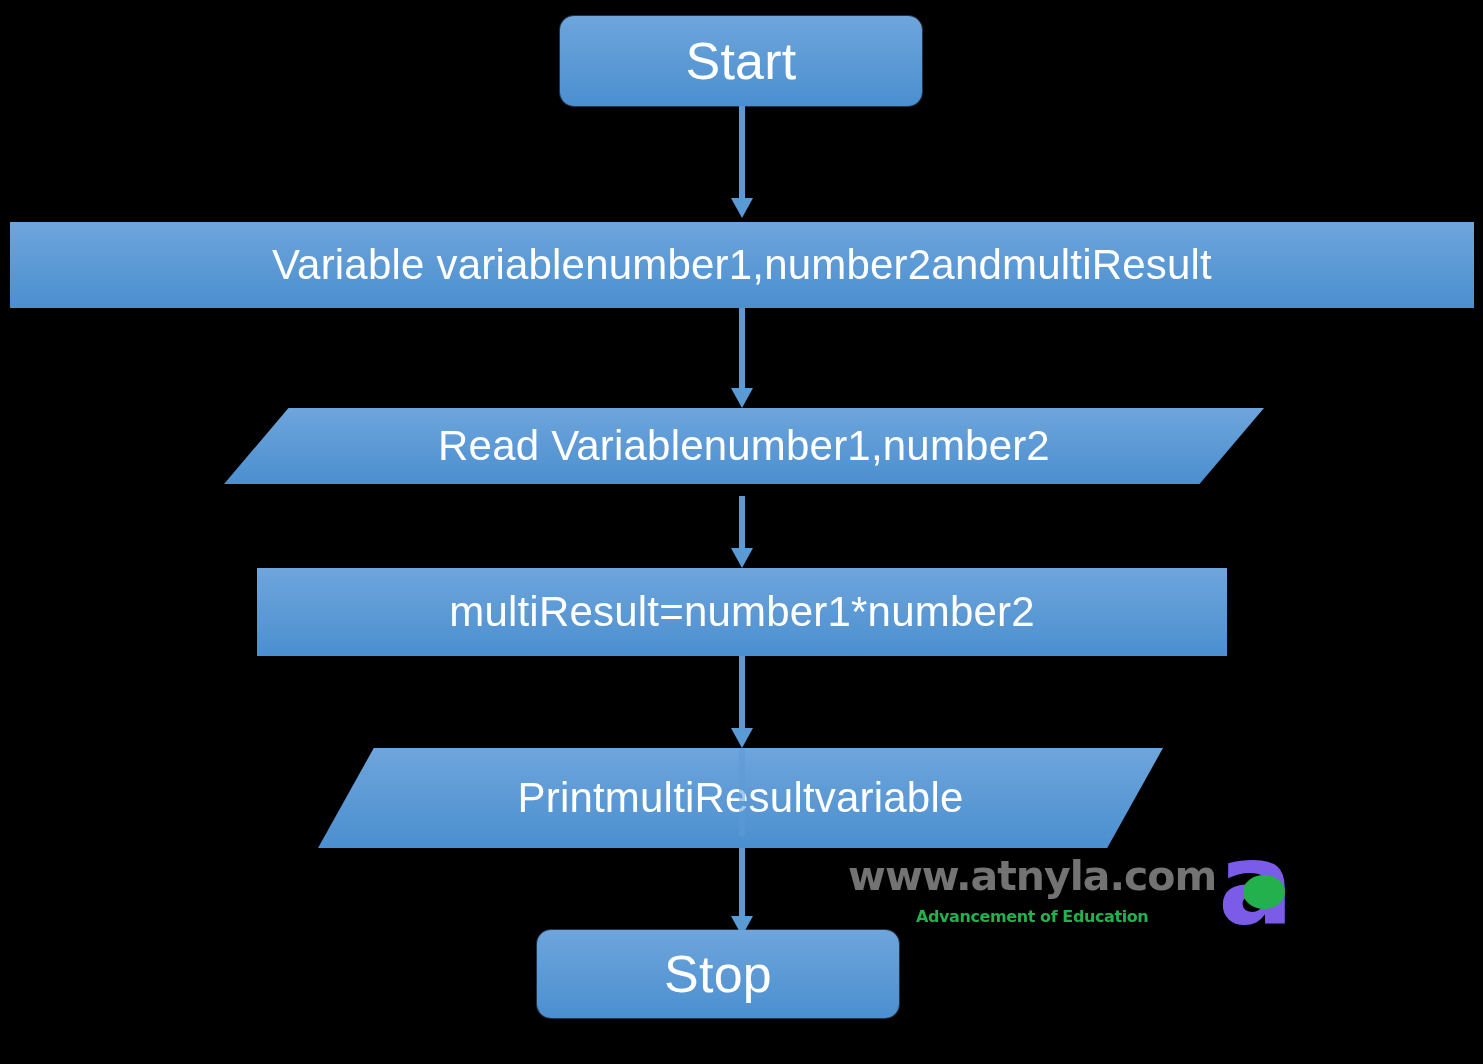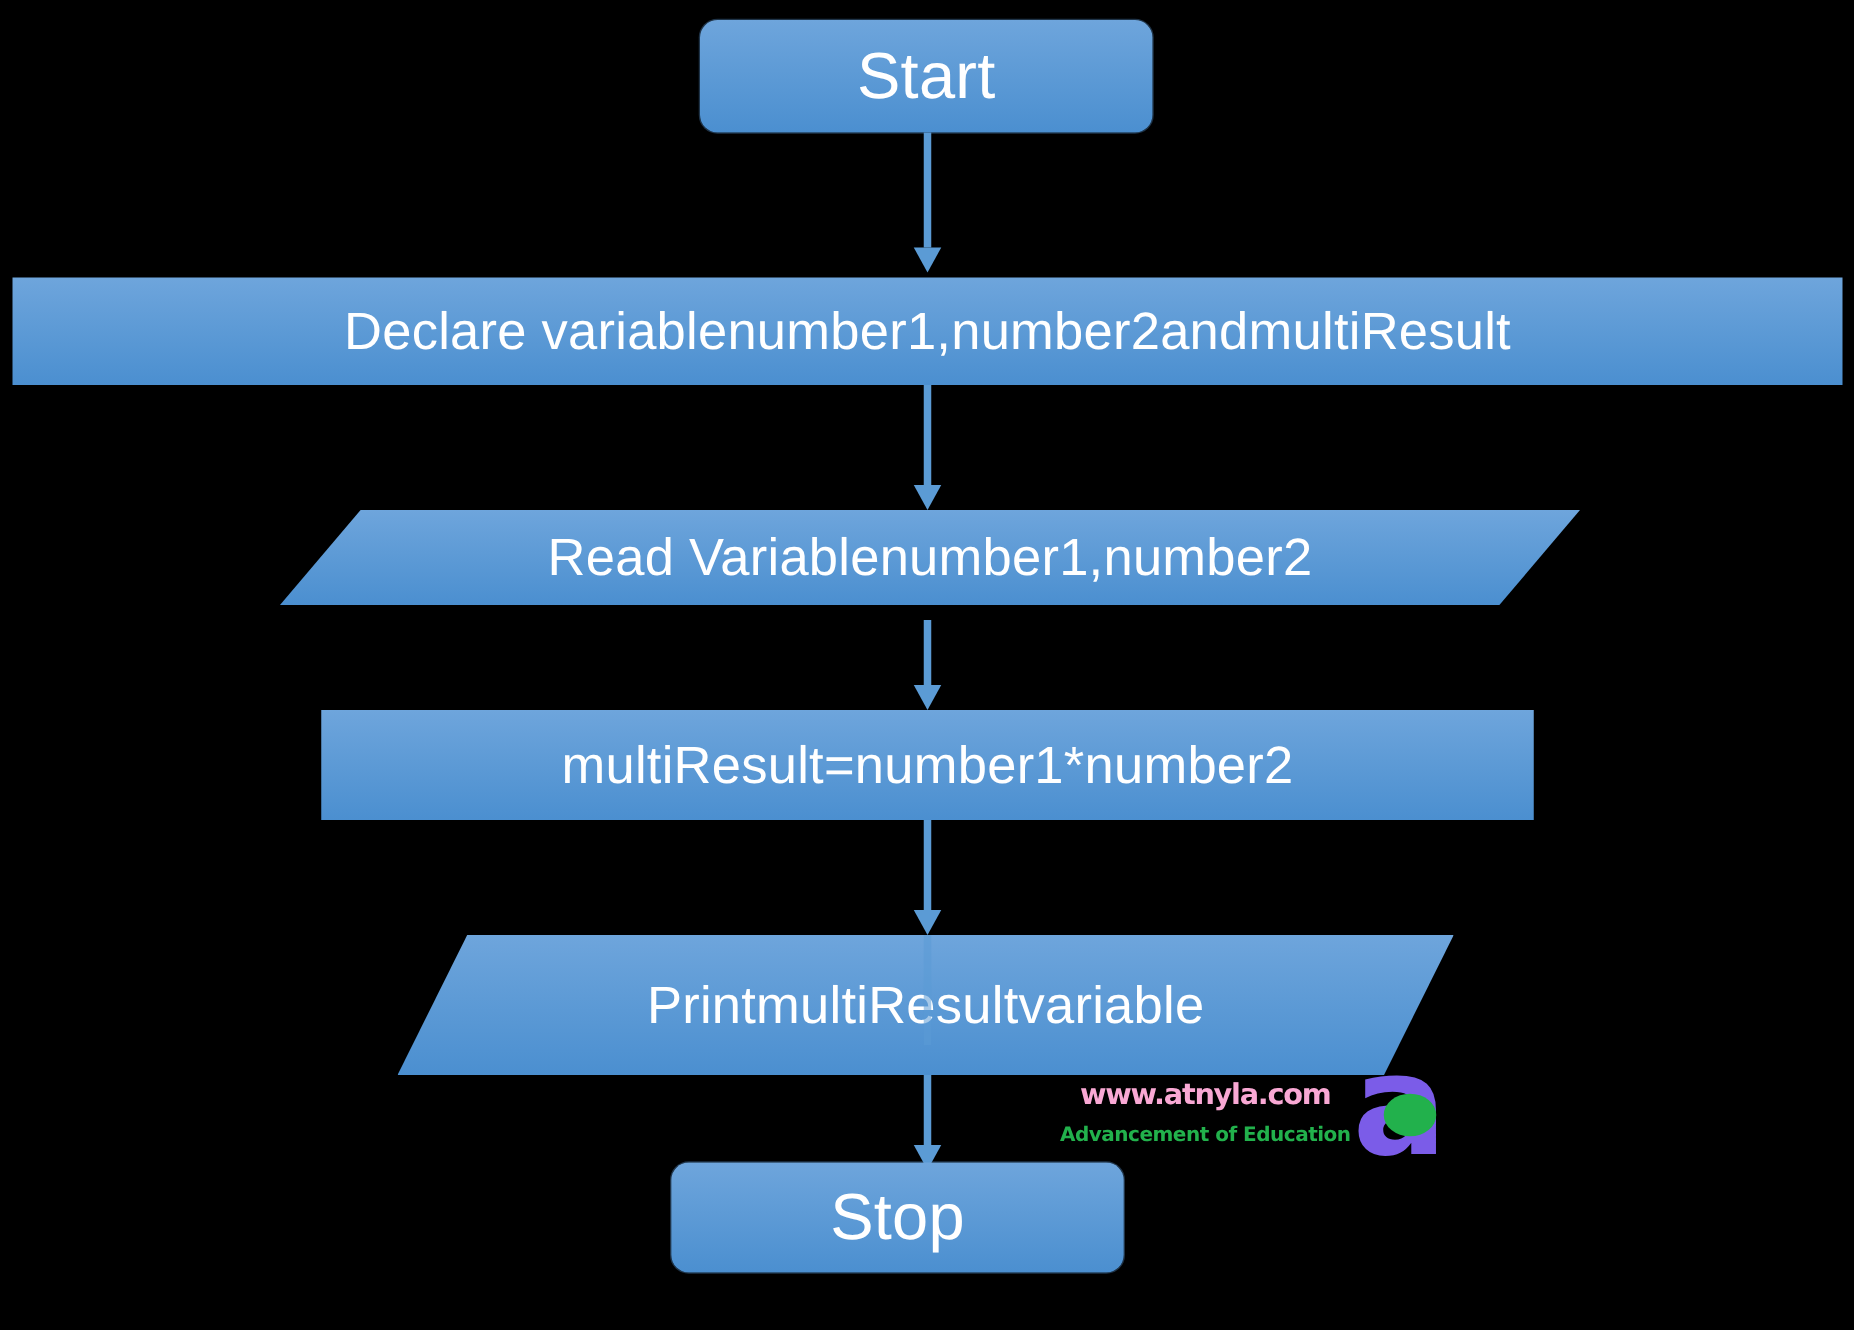--- a/index.html
+++ b/index.html
@@ -97,22 +97,22 @@
   }
   #wm-text {
     display: flex;
     flex-direction: column;
     align-items: center;
     line-height: 1;
   }
   #wm-url {
     font-family: "DejaVu Sans", sans-serif;
     font-weight: bold;
-    font-size: 23px;
-    color: #f9a8d4;
+    font-size: 41px;
+    color: #737373;
     letter-spacing: -1px;
   }
   #wm-tag {
     font-family: "DejaVu Sans", sans-serif;
     font-weight: bold;
     font-size: 16px;
     color: #22B14C;
     letter-spacing: -0.4px;
     margin-top: 12px;
   }
@@ -130,21 +130,21 @@
     <div class="shape-label">Start</div>
   </div>
 
   <div class="arrow" style="left:722px; top:106px; width:40px; height:112px;">
     <div class="stem" style="height:92px;"></div>
     <div class="head" style="top:92px;"></div>
   </div>
 
   <div class="process" style="left:10px; top:222px; width:1464px; height:86px;">
     <div class="shape-label" style="font-size:42px;">
-      <span class="n">Declare variable </span>
+      <span class="n">Variable variable </span>
         <span class="b">number1</span>
         <span class="n">, </span>
         <span class="b">number2</span>
         <span class="n"> and </span>
         <span class="b">multiResult</span>
     </div>
   </div>
 
   <div class="arrow" style="left:722px; top:308px; width:40px; height:100px;">
     <div class="stem" style="height:80px;"></div>
@@ -174,21 +174,21 @@
         <span class="n"> * </span>
         <span class="b">number2</span>
     </div>
   </div>
 
   <div class="arrow" style="left:722px; top:656px; width:40px; height:92px;">
     <div class="stem" style="height:72px;"></div>
     <div class="head" style="top:72px;"></div>
   </div>
 
-  <div class="io" style="left:318px; top:748px; width:845px; height:112px;
+  <div class="io" style="left:318px; top:748px; width:845px; height:100px;
               clip-path: polygon(6.6% 0%, 100% 0%, 93.4% 100%, 0% 100%);">
     <div class="shape-label" style="font-size:42px;">
       <span class="n">Print </span>
         <span class="b">multiResult</span>
         <span class="n"> variable</span>
     </div>
   </div>
 
   <div class="arrow" style="left:722px; top:748px; width:40px; height:88px; z-index:3; opacity:0.55;">
     <div class="stem" style="height:88px;"></div>

